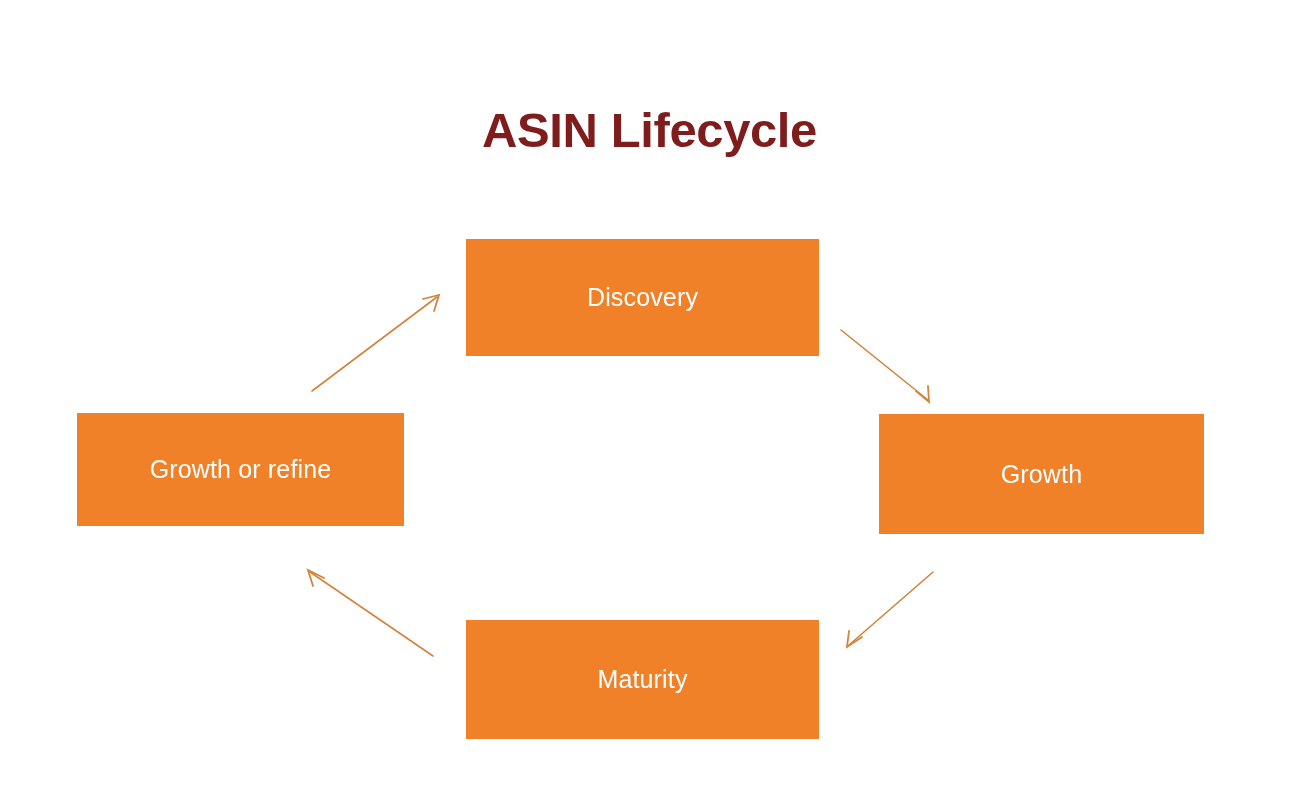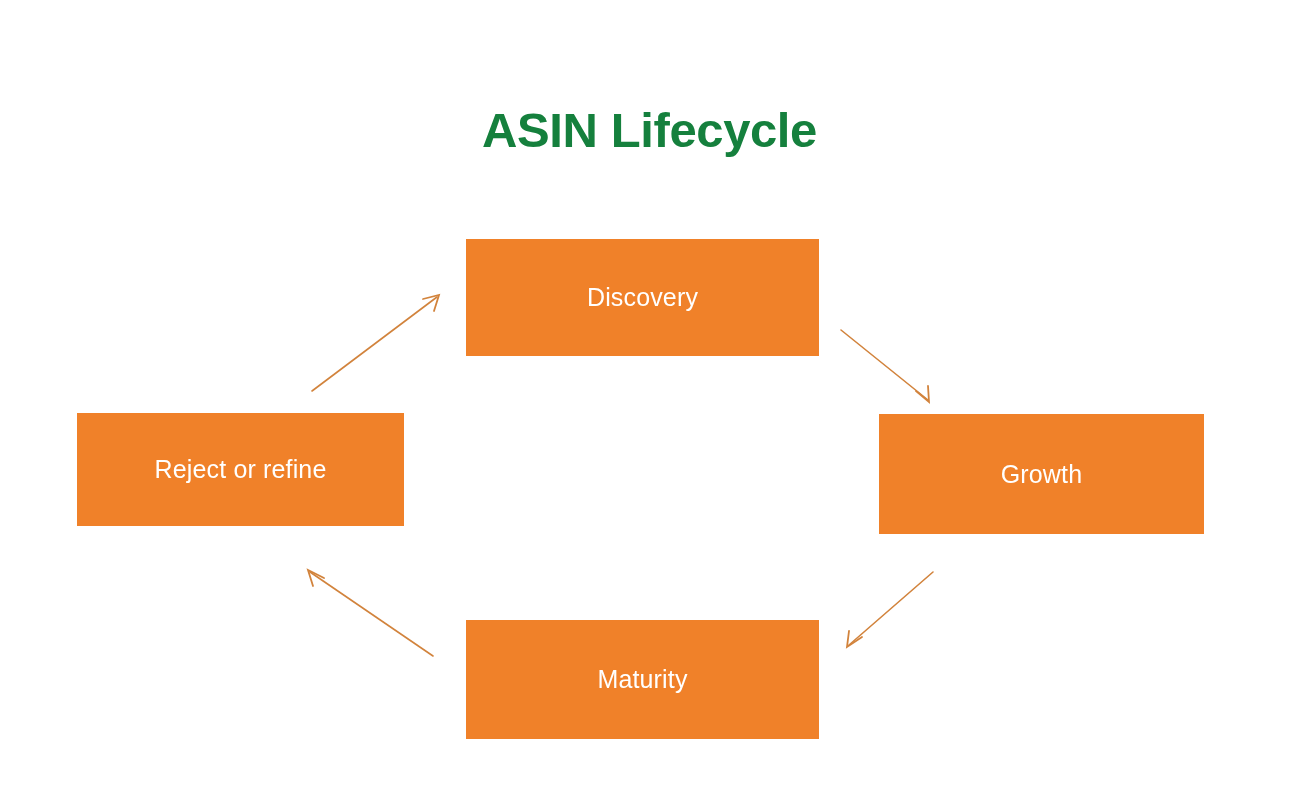--- a/index.html
+++ b/index.html
@@ -25,21 +25,21 @@
   
   #diagram-title {
     position: absolute;
     left: 0;
     top: 101px;
     width: 1299px;
     text-align: center;
     font-size: 49px;
     font-weight: 700;
     letter-spacing: -0.4px;
-    color: #15803d;
+    color: #7f1d1d;
     font-family: "Liberation Sans", "DejaVu Sans", sans-serif;
     line-height: 58px;
     white-space: nowrap;
   }
 
   
   #arrow-layer {
     position: absolute;
     left: 0;
     top: 0;
@@ -127,16 +127,16 @@
 
   <div class="node" id="node-maturity" style="background:#F08129;">
     <span>Maturity</span>
   </div>
 
   <div class="node" id="node-growth" style="background:#F08129;">
     <span>Growth</span>
   </div>
 
   <div class="node" id="node-reject" style="background:#F08129;">
-    <span>Reject or refine</span>
+    <span>Growth or refine</span>
   </div>
 
 </div>
 
 </body></html>

